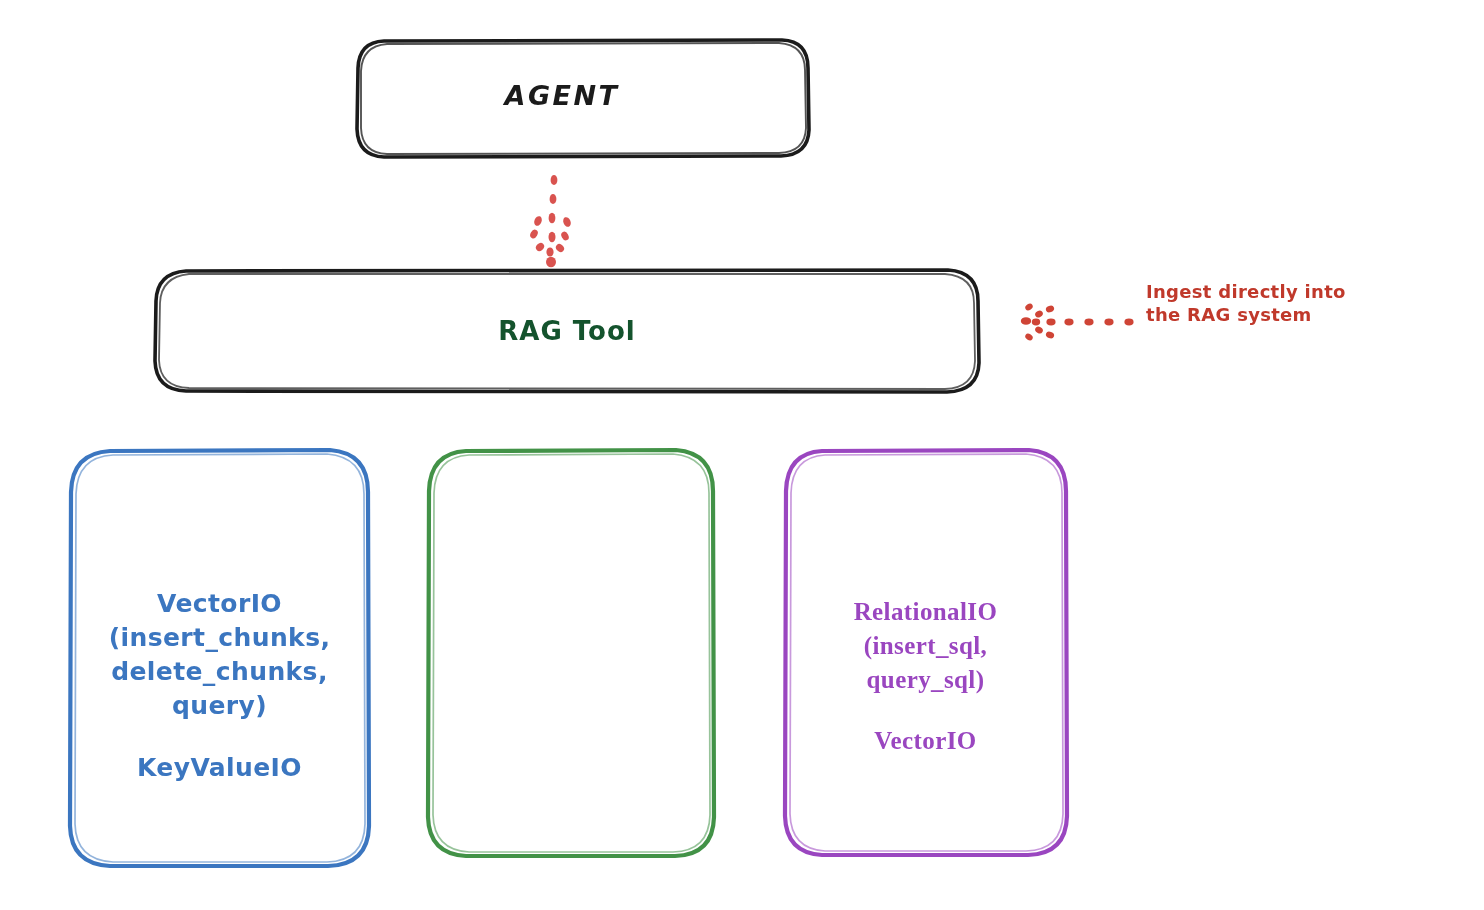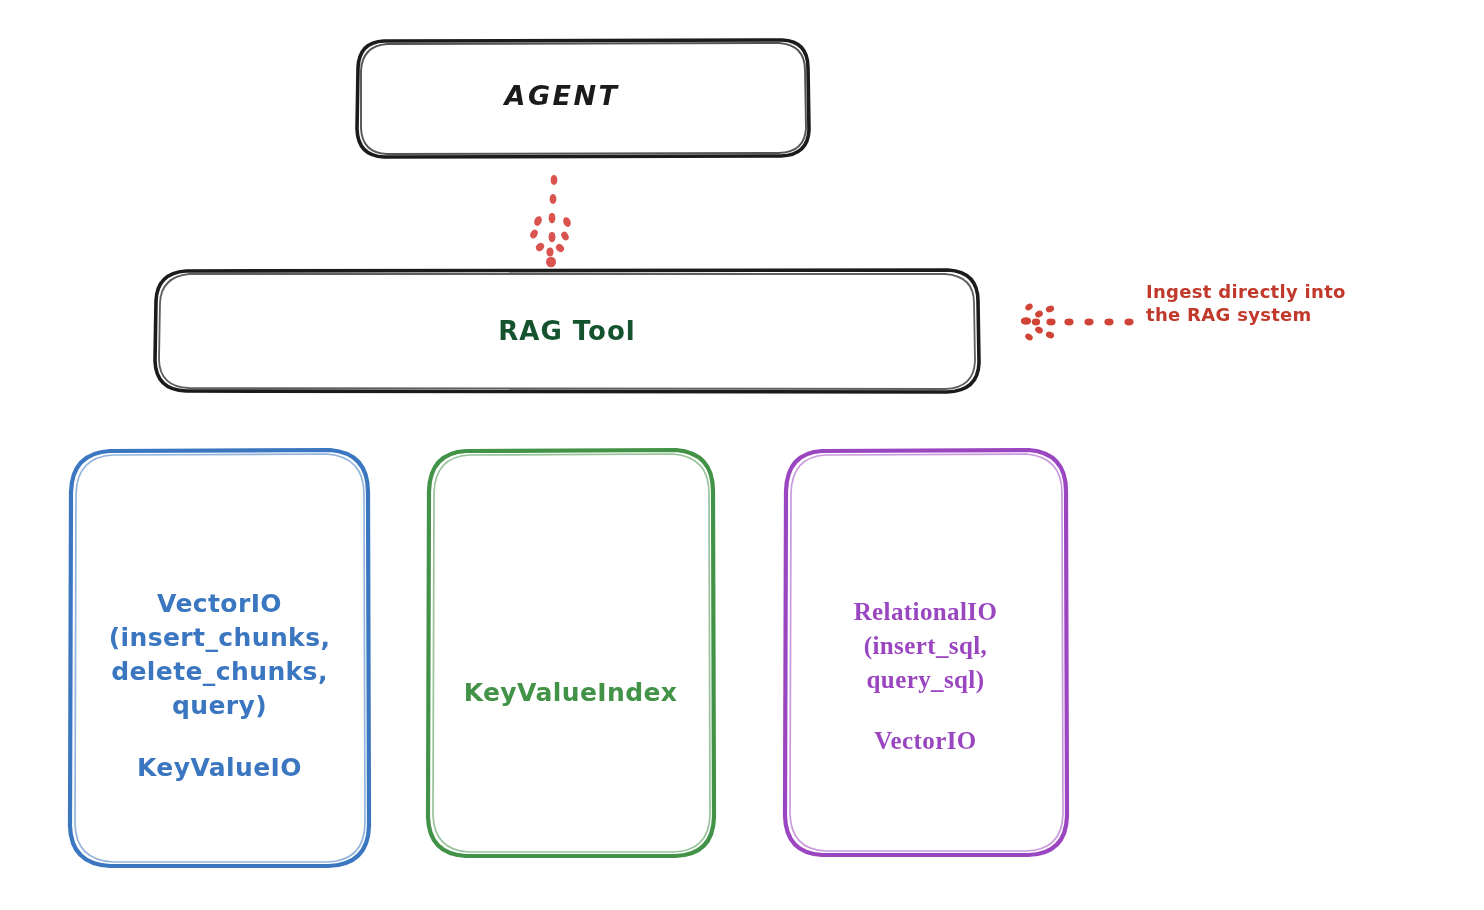--- a/index.html
+++ b/index.html
@@ -208,21 +208,20 @@
     <span class="store-label">VectorIO
 (insert_chunks,
 delete_chunks,
 query)</span>
     <span class="store-sub">KeyValueIO</span>
   </div>
 </div>
 
 <div class="node" id="keyvalueio-node">
   <div class="store-inner">
-    <span class="store-sub">KeyValueIndex</span>
   </div>
 </div>
 
 <div class="node" id="relationalio-node">
   <div class="store-inner">
     <span class="store-label">RelationalIO
 (insert_sql,
 query_sql)</span>
     <span class="store-sub">VectorIO</span>
   </div>

